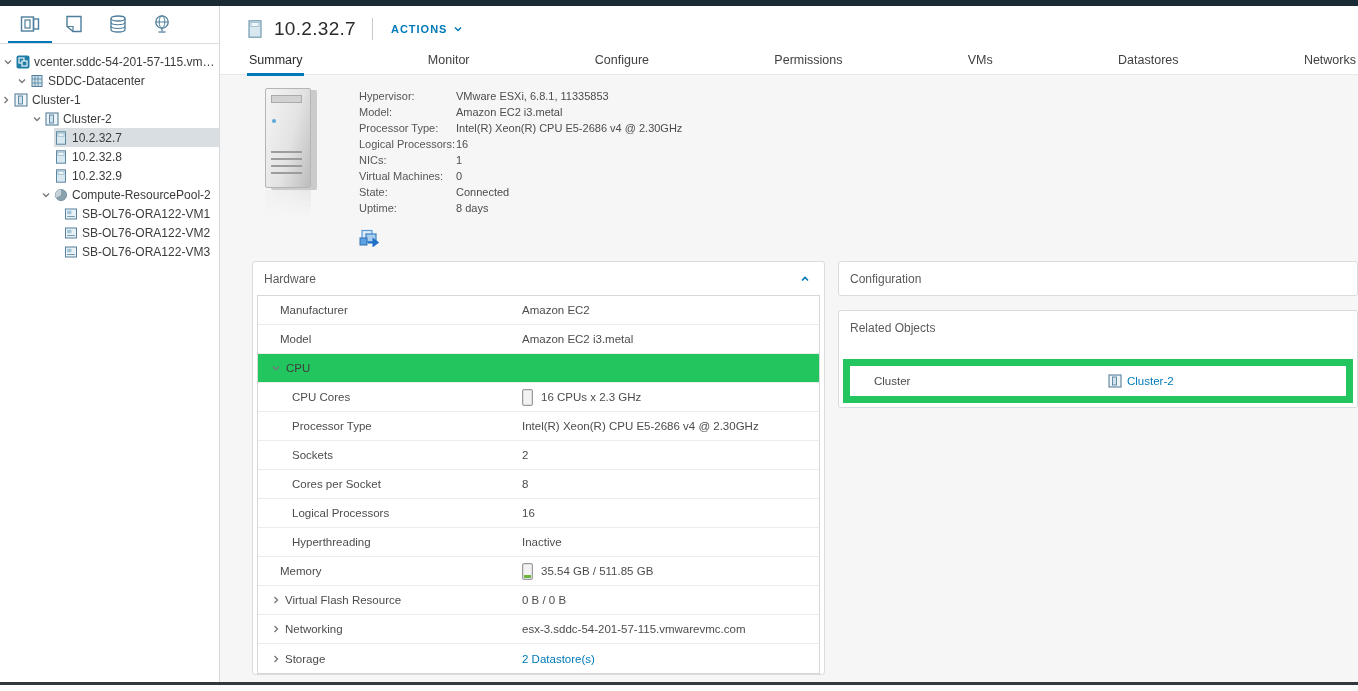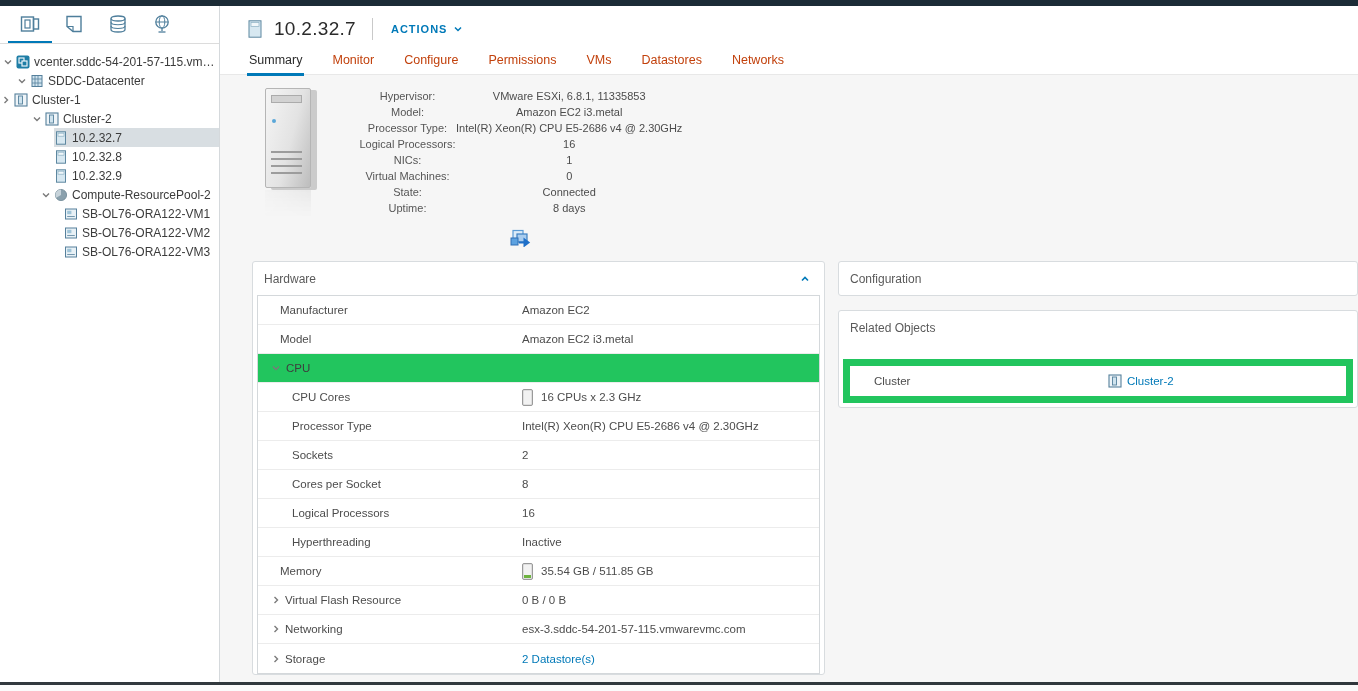--- a/index.html
+++ b/index.html
@@ -27,35 +27,35 @@
 
   
   .main { flex:1; min-width:0; display:flex; flex-direction:column; background:#f6f6f6; }
   .obj-header { background:#fff; height:69px; border-bottom:1px solid #e8e8e8; flex:0 0 auto; }
   .title-row { display:flex; align-items:center; height:38px; padding:8px 0 0 28px; }
   .title-ic { width:14px; height:18px; margin-right:12px; }
   .obj-title { font-size:19px; color:#2b2b2b; letter-spacing:0.3px; }
   .vdiv { width:1px; height:22px; background:#c9c9c9; margin:0 18px 0 16px; }
   .actions { display:flex; align-items:center; color:#0079b8; font-size:11px; font-weight:bold; letter-spacing:1px; cursor:pointer; }
   .actions .dd { margin-left:6px; width:10px; height:10px; }
-  .tabs { display:flex; gap:26px; padding-left:27px; margin-top:4px; }
-  .tab { font-size:12.5px; color:#c2410c; padding:5px 2px 6px; border-bottom:3px solid transparent; cursor:pointer; }
+  .tabs { display:flex; gap:26px; padding-left:27px; margin-top:4px;justify-content:space-between; }
+  .tab { font-size:12.5px; color:#404040; padding:5px 2px 6px; border-bottom:3px solid transparent; cursor:pointer; }
   .tab.active { color:#2b2b2b; border-bottom:3px solid #0079b8; }
 
   .content { flex:1; position:relative; overflow:hidden; }
 
   
   .summary-block { display:flex; padding:13px 0 0 45px; height:186px; }
   .server-wrap { width:66px; position:relative; }
   .server-img { width:46px; height:100px; background:linear-gradient(105deg,#f5f5f5 0%,#e3e3e3 55%,#bdbdbd 100%); border:1px solid #b5b5b5; border-radius:2px; position:relative; box-shadow:6px 2px 0 rgba(150,150,150,.45); }
   .server-img .vent { position:absolute; left:5px; right:8px; bottom:10px; height:26px; background:repeating-linear-gradient(to bottom,#9c9c9c 0 2px,transparent 2px 7px); }
   .server-img .dot { position:absolute; left:6px; top:30px; width:4px; height:4px; border-radius:50%; background:#5aa7d8; }
   .server-img .slot { position:absolute; left:5px; right:8px; top:6px; height:8px; background:#d2d2d2; border:1px solid #ababab; }
   .server-refl { width:46px; height:28px; margin-top:2px; background:linear-gradient(105deg,#f0f0f0,#cfcfcf); opacity:.35; transform:scaleY(-1); -webkit-mask-image:linear-gradient(to top,#000,transparent); mask-image:linear-gradient(to top,#000,transparent); }
-  .info-grid { margin-left:28px;text-align:center; }
+  .info-grid { margin-left:28px; }
   .igrid { display:grid; grid-template-columns:97px auto; font-size:11px; color:#565656; line-height:16px; }
   .igrid .ival { color:#4c4c4c; }
   .mig-btn { margin-top:13px; width:22px; height:18px; cursor:pointer; }
 
   
   .cards { display:flex; align-items:flex-start; padding-left:32px; }
   .card { background:#fff; border:1px solid #d8dcdf; border-radius:3px; }
   .card-head { height:33px; display:flex; align-items:center; padding:0 13px 0 11px; font-size:12px; color:#5a5a5a; }
   .card-head .sp { flex:1; }
   .collapse-ic { width:12px; height:12px; cursor:pointer; }

